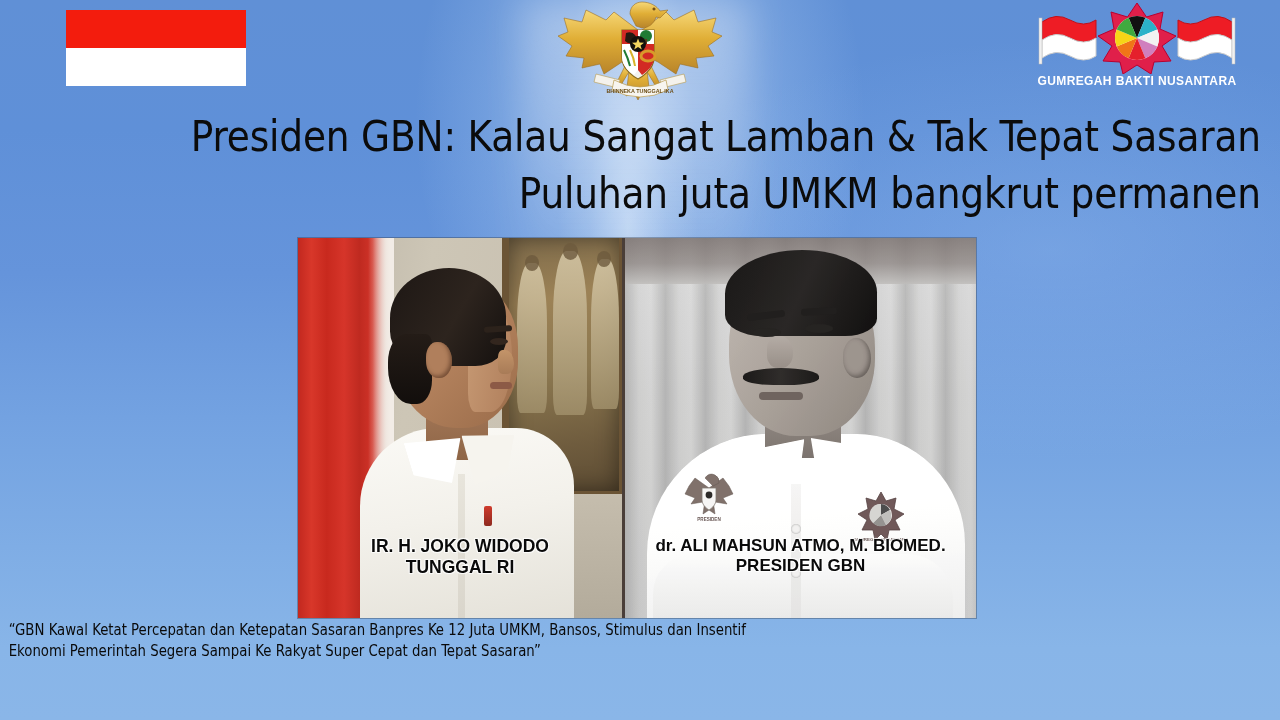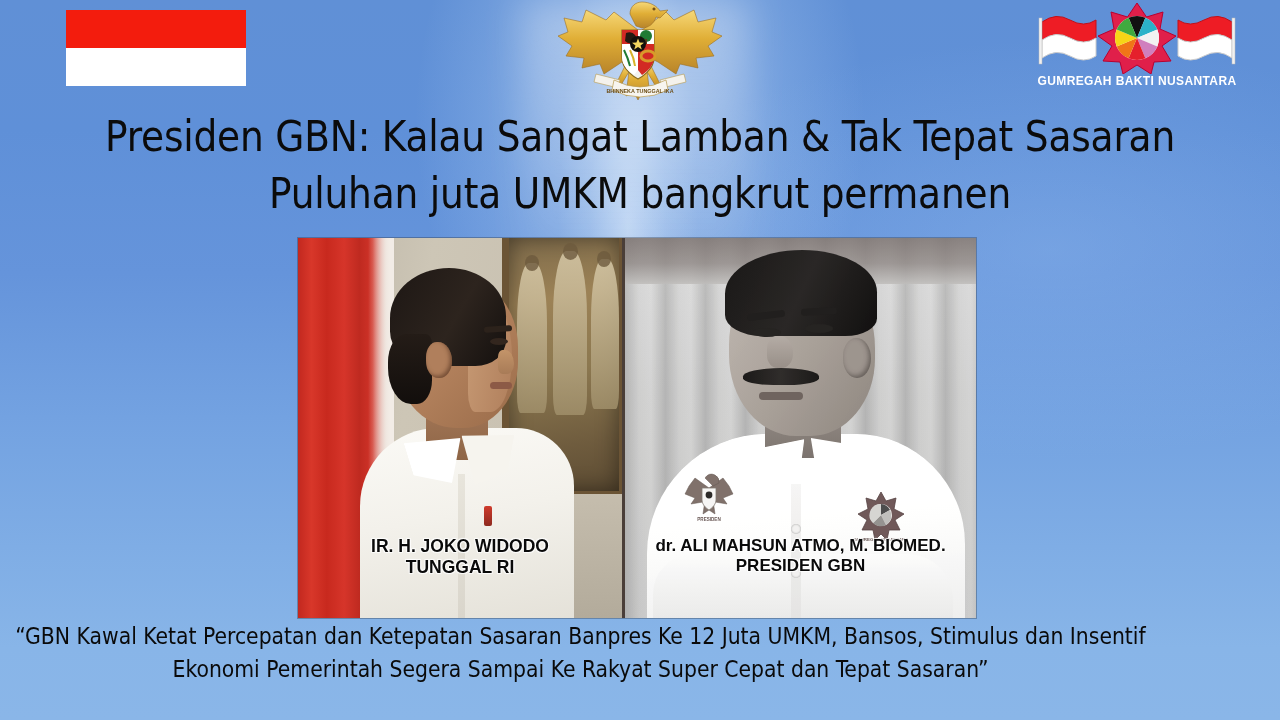--- a/index.html
+++ b/index.html
@@ -47,21 +47,21 @@
     text-align:center; color:#ffffff; font-weight:700;
     font-size:12.5px; letter-spacing:.4px;
     transform:scaleX(.96);
     font-family:"Liberation Sans", sans-serif;
     white-space:nowrap;
   }
 
   
   #title{
     position:absolute; left:0; top:108px; width:1280px;
-    text-align:center; color:#0b0b0b;
+    text-align:right; color:#0b0b0b;
     font-size:43px; line-height:1.33;
     font-family:"DejaVu Sans Condensed","Liberation Sans", sans-serif;
     letter-spacing:-.2px;
     z-index:6;
   }
   #title .ln{ display:block; white-space:nowrap; transform:scaleX(.97); }
 
   
   #photos{
     position:absolute; left:298px; top:238px; width:678px; height:380px;
@@ -284,22 +284,22 @@
       0 0 3px rgba(255,255,255,.8);
     line-height:1.18;
   }
   #caption-left{ left:0; top:298px; font-size:17.5px; }
   #caption-right{ left:0; top:298px; font-size:17px; }
   .caption-block .l2{ display:block; }
 
   
   #quote{
     position:absolute; left:0; top:620px; width:1161px;
-    text-align:center; color:#0a0a0a;
-    font-size:23px; line-height:1.42;
+    text-align:left; color:#0a0a0a;
+    font-size:15px; line-height:1.42;
     font-family:"DejaVu Sans Condensed","Liberation Sans", sans-serif;
     z-index:8;
   }
   #quote .ln{ display:block; white-space:nowrap; transform:scaleX(.985); }
 </style>
 </head>
 <body>
 
 <div id="slide">
 

